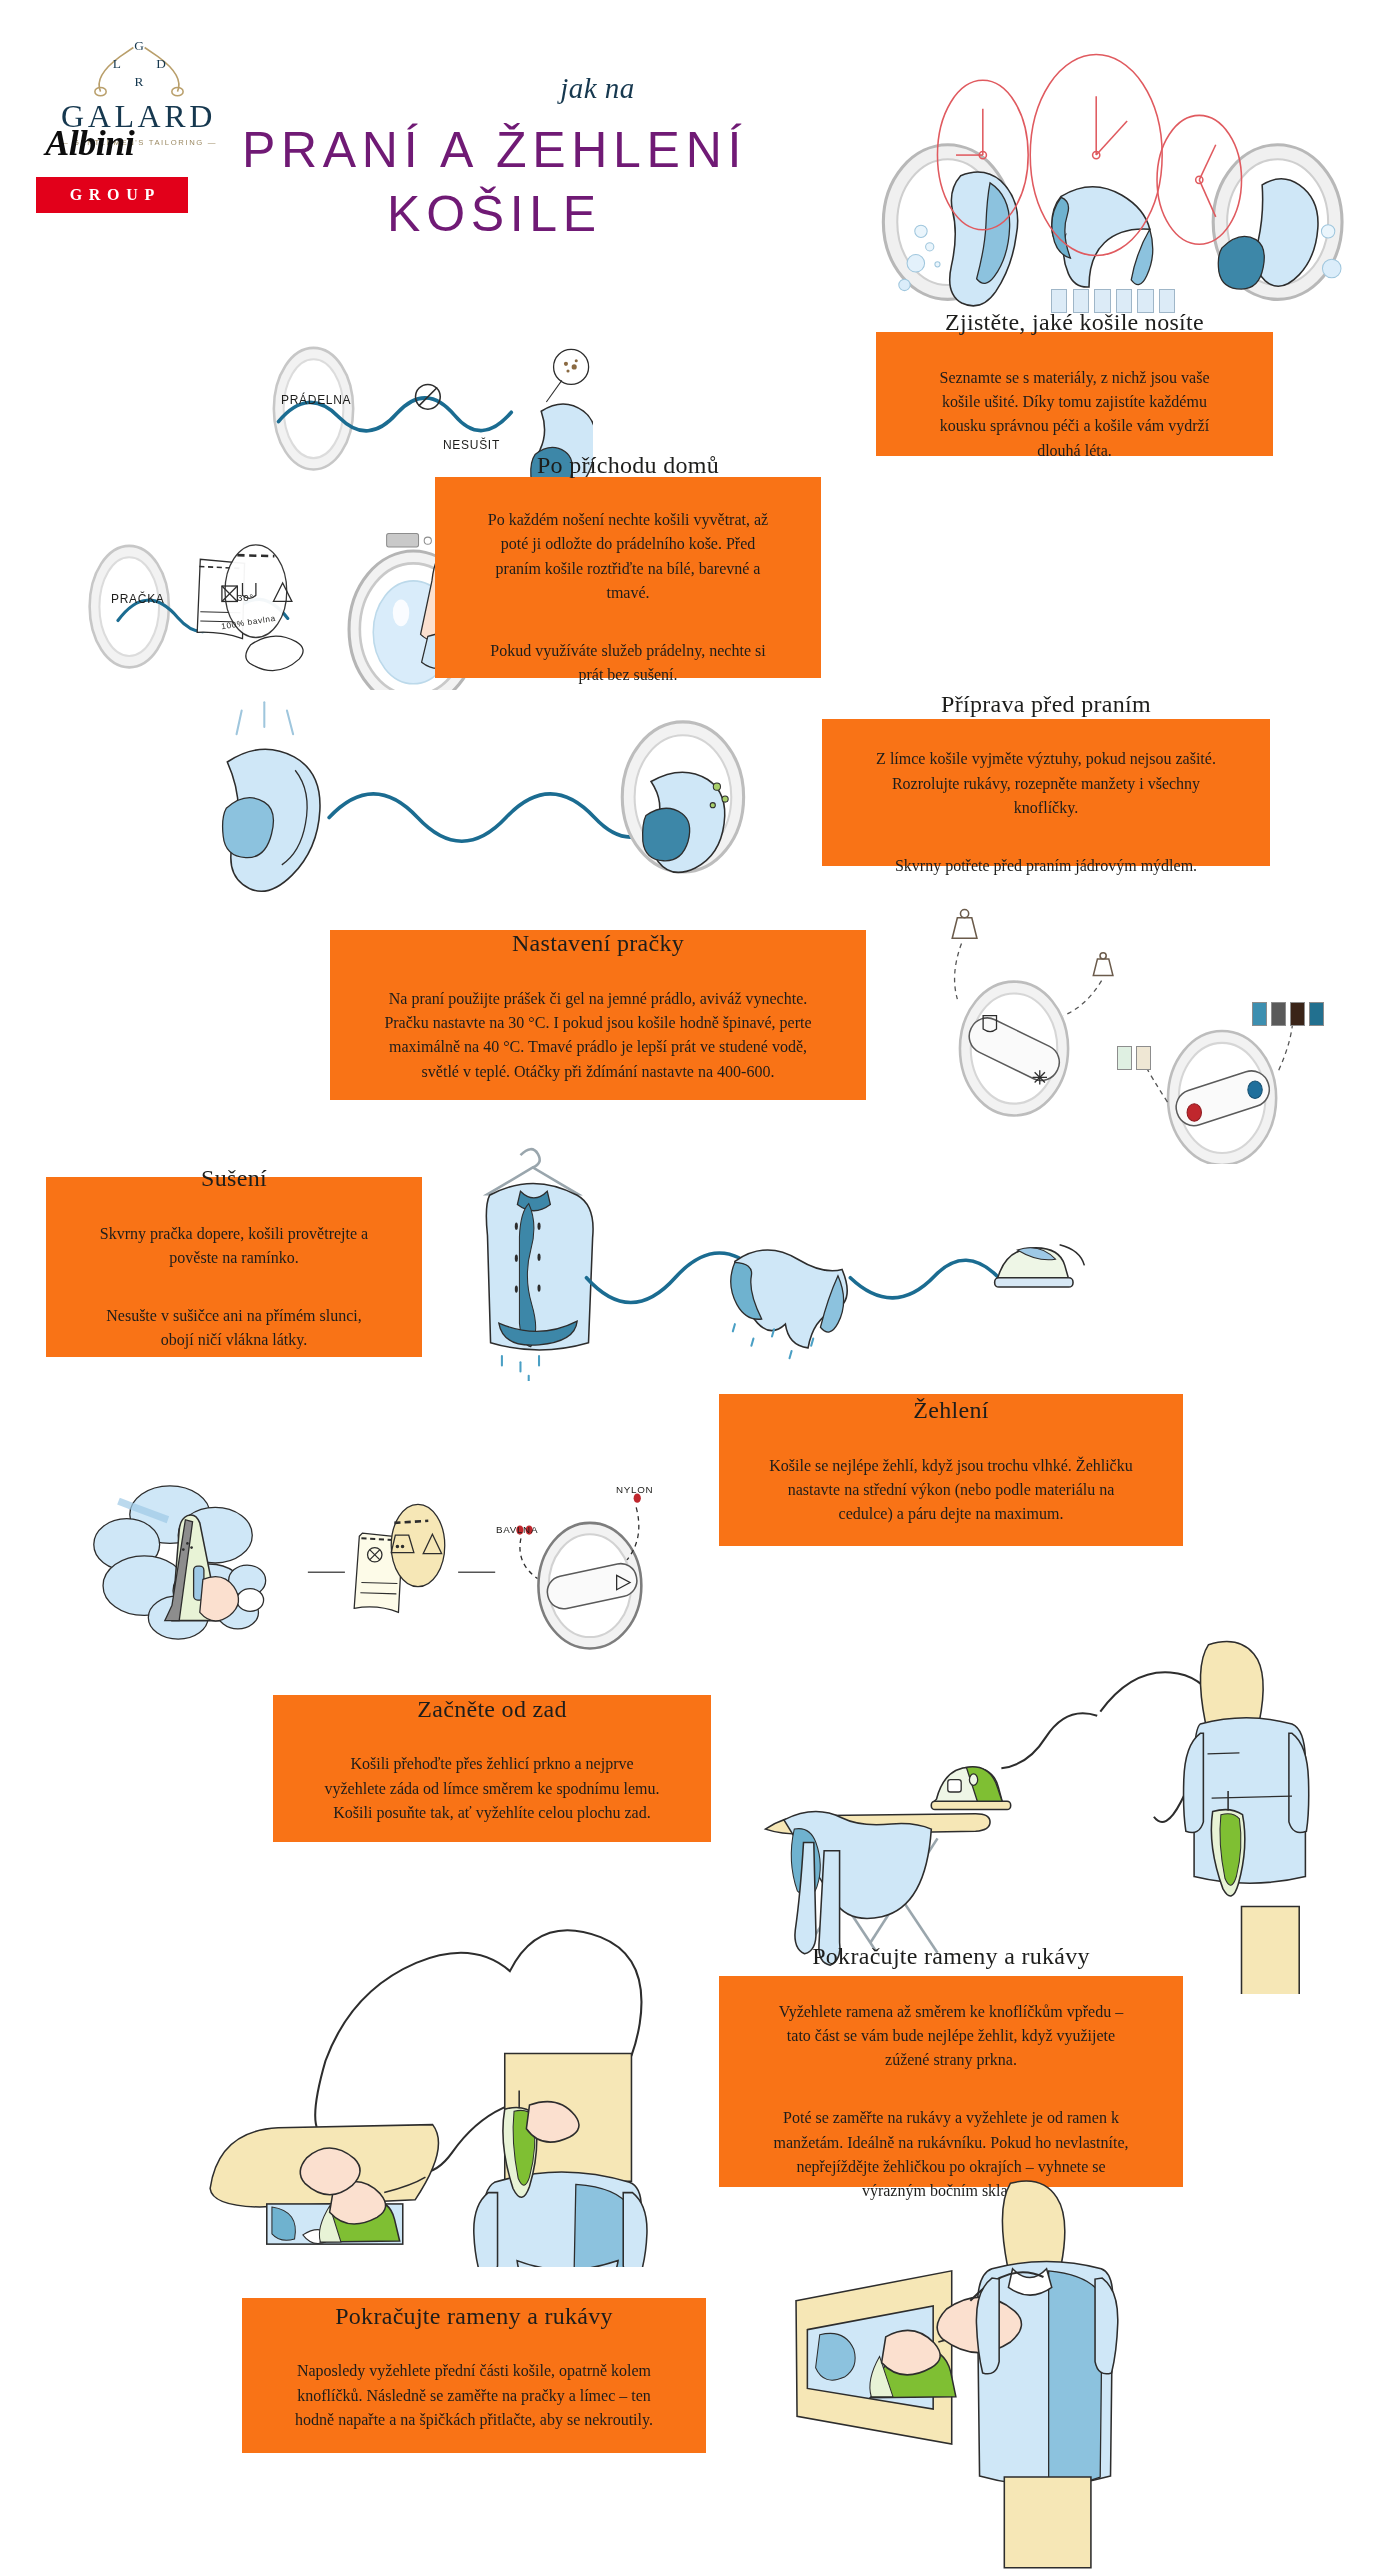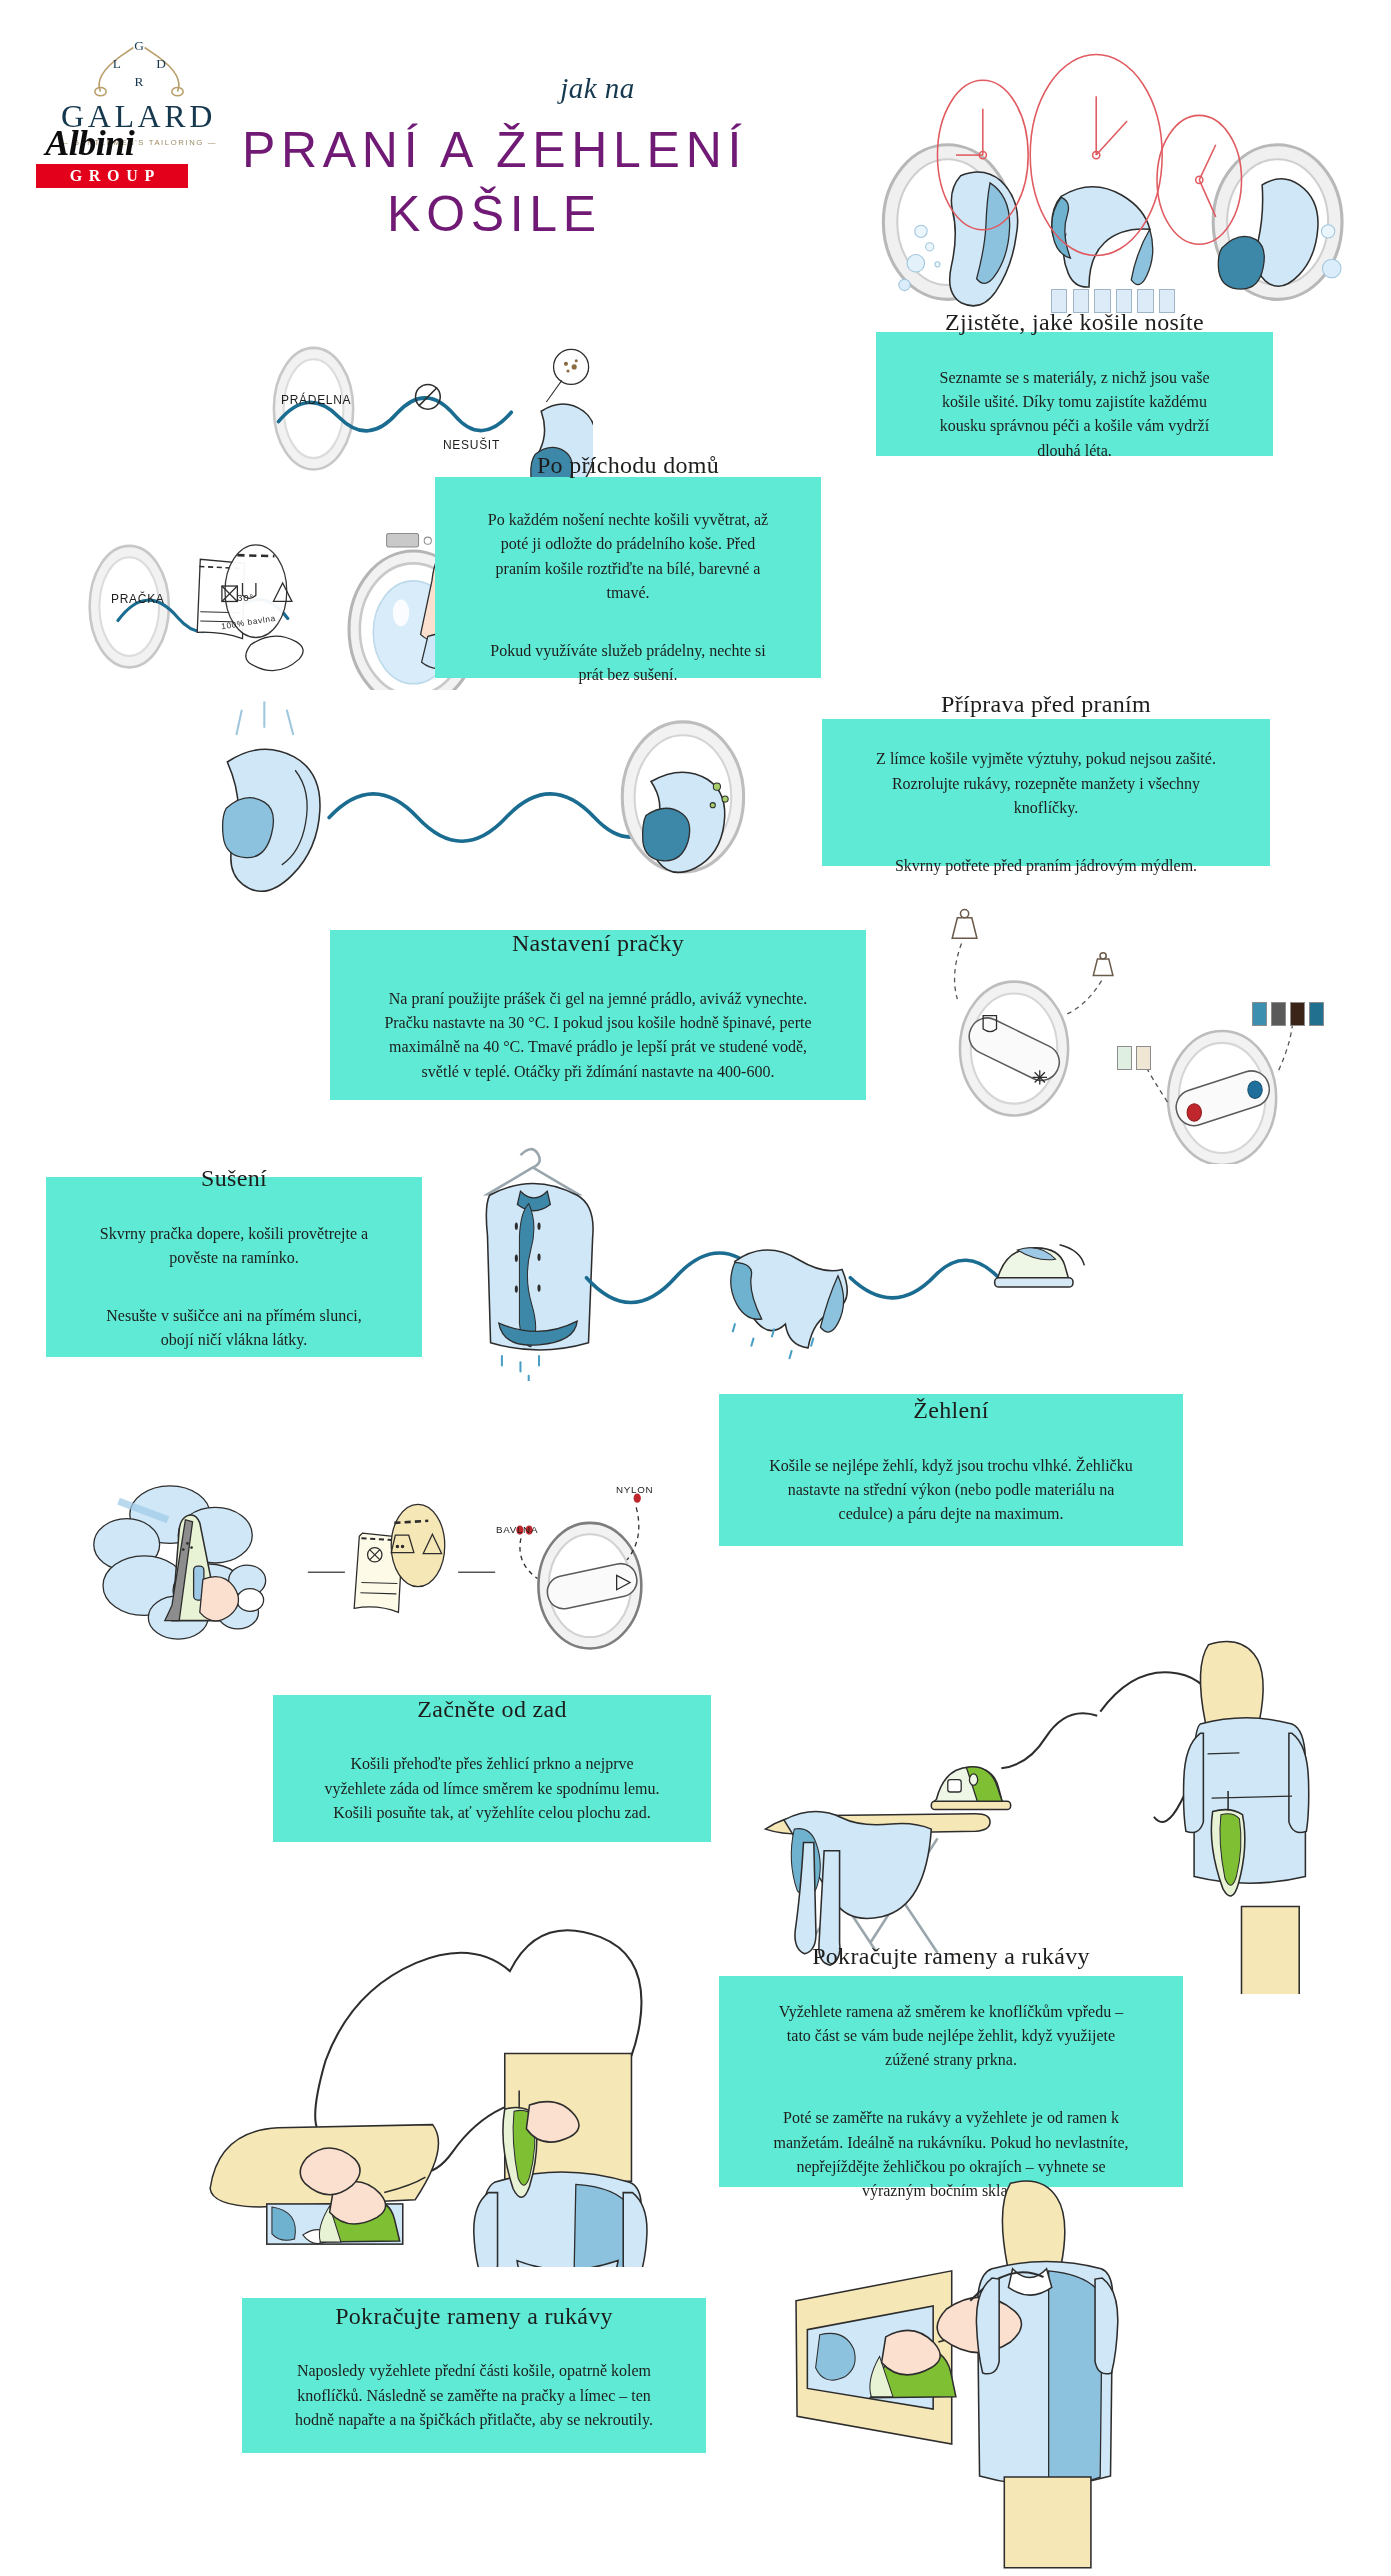--- a/index.html
+++ b/index.html
@@ -26,21 +26,21 @@
     color:#9c8a63;margin-top:6.2px;white-space:nowrap;
   }
 
   .logo-albini{position:absolute;left:36px;top:126px;width:170px;}
   .albini-word{
     font-family:"Liberation Serif",serif;font-style:italic;font-weight:bold;
     font-size:36px;color:#0d0d0d;line-height:0.95;margin-left:9.3px;
     letter-spacing:-0.5px;
   }
   .albini-bar{
-    margin-top:4px;background:#e2001a;width:152px;height:24px;
+    margin-top:17px;background:#e2001a;width:152px;height:36px;
     display:flex;align-items:center;justify-content:center;
   }
   .albini-bar span{
     font-family:"Liberation Serif",serif;color:#fff;font-size:16px;
     letter-spacing:6.7px;padding-left:6.7px;font-weight:bold;
   }
 
   
   .kicker{
     position:absolute;left:453px;top:72px;width:289px;text-align:center;
@@ -52,21 +52,21 @@
     font-family:Liberation Sans, sans-serif;font-size:50px;color:#701a75;
     letter-spacing:5.7px;line-height:1.28;
   }
 
   
   .card{position:absolute;box-sizing:border-box;}
   .card .inner{
     position:relative;width:100%;height:100%;box-sizing:border-box;
     padding:24px 30px;display:flex;flex-direction:column;
     align-items:center;justify-content:center;text-align:center;
-    background:#5eead4;
+    background:#f97316;
   }
   
   .card .rule-t,.card .rule-b{
     position:absolute;left:21.6px;right:21.6px;height:0;border-top:1.5px solid #c8454c;
   }
   .card .rule-t{top:11.3px;} .card .rule-b{bottom:11.3px;}
   .card .rule-l,.card .rule-r{
     position:absolute;top:21.6px;bottom:21.6px;width:0;border-left:1.5px solid #c8454c;
   }
   .card .rule-l{left:11.3px;} .card .rule-r{right:11.3px;}

